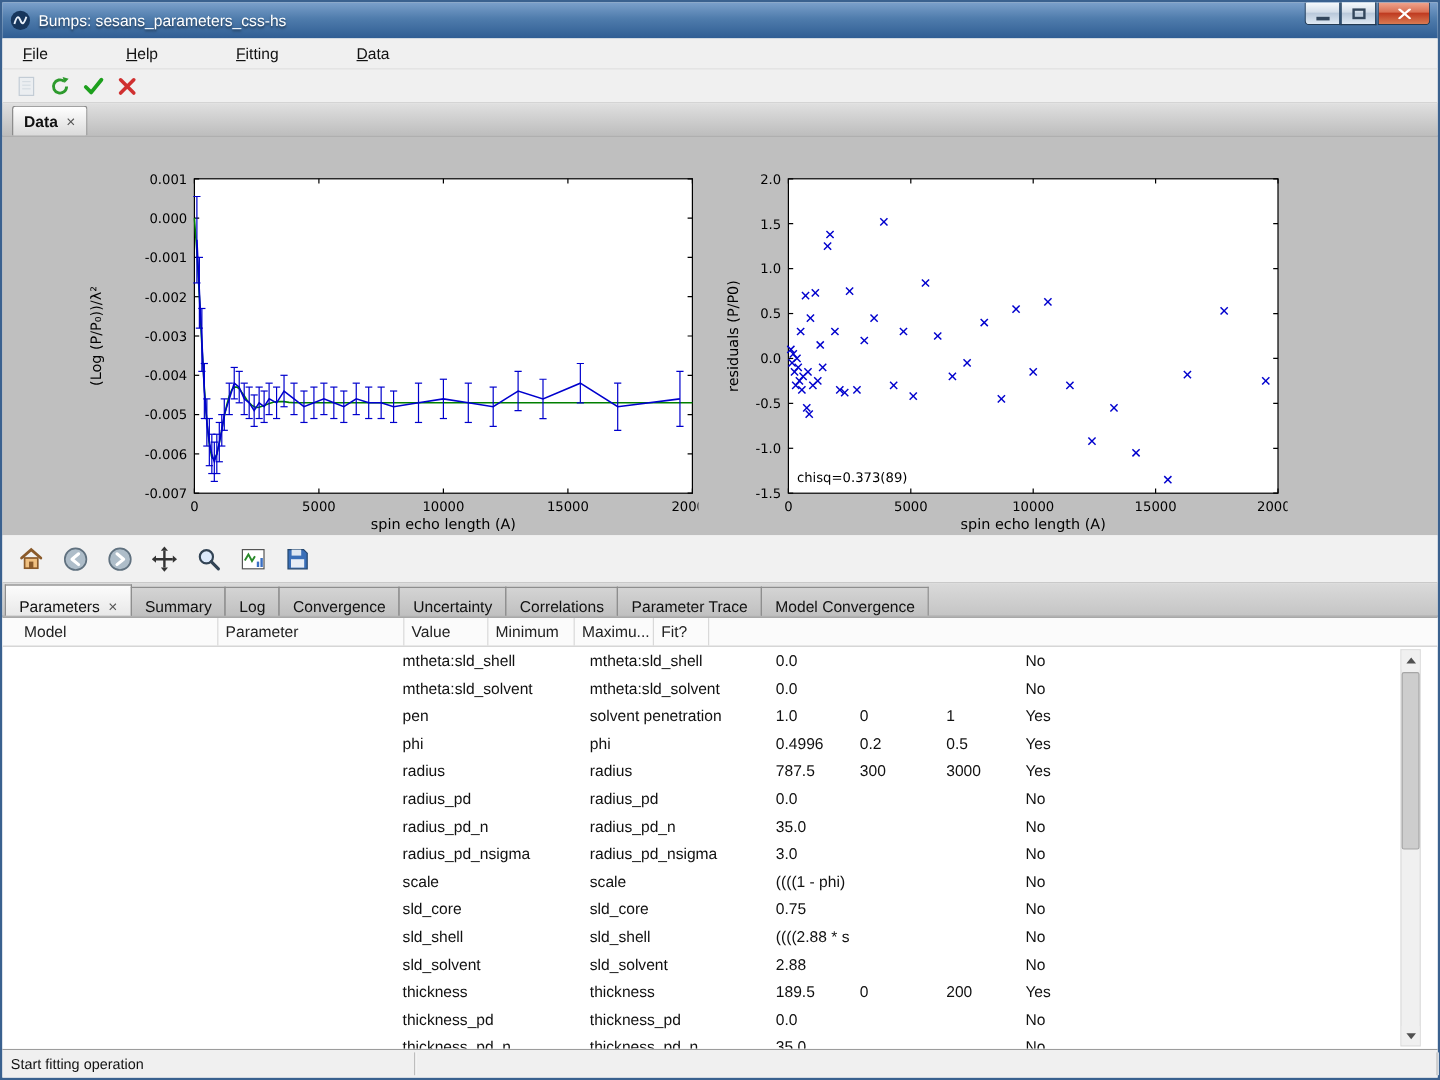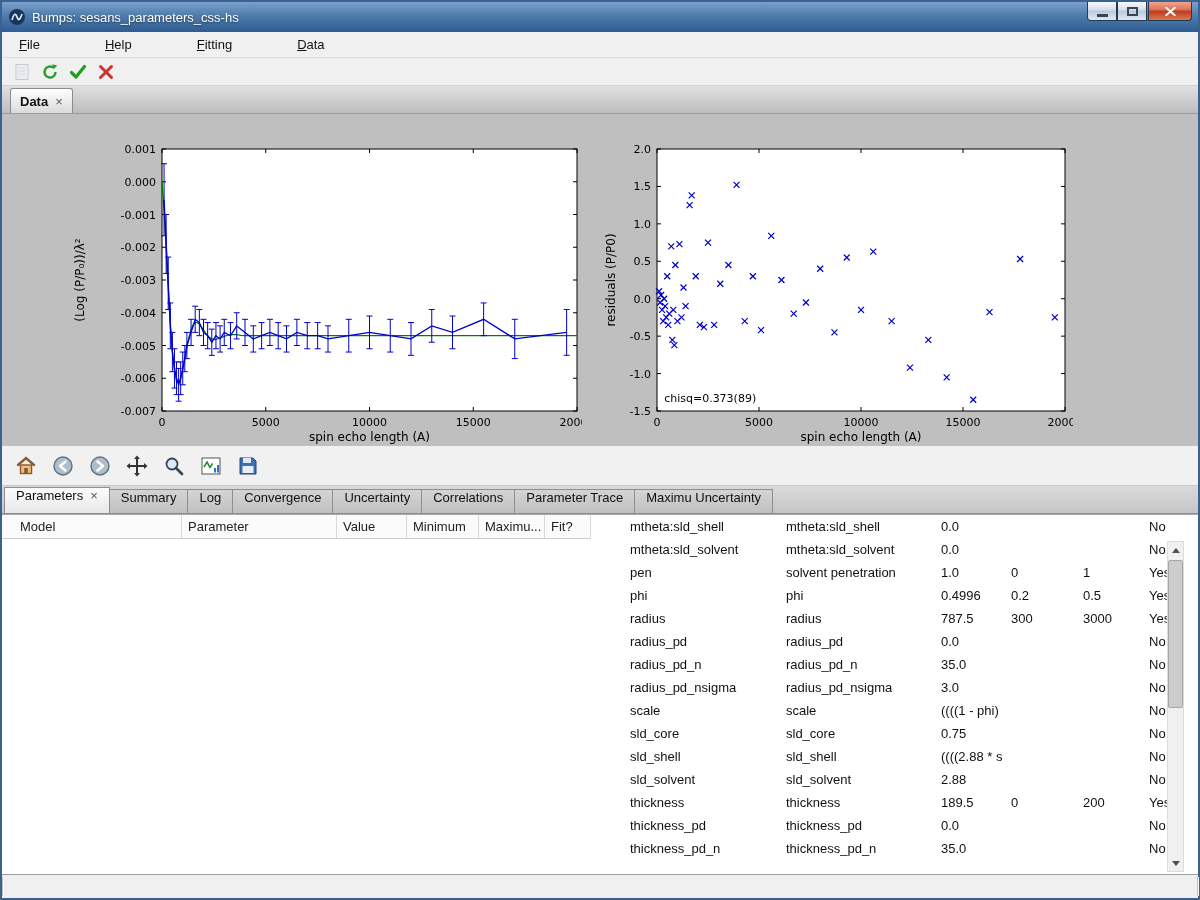--- a/index.html
+++ b/index.html
@@ -51,28 +51,28 @@
   .plotpanel svg { display:block; }
 
   
   .mpltoolbar { height:40px; flex:0 0 40px; background:#f1f1f1; display:flex; align-items:center;
                 gap:9px; padding-left:10px; border-bottom:1px solid #c9c9c9; }
   .mplbtn { width:28px; height:28px; display:flex; align-items:center; justify-content:center; }
 
   
   .ntabs { height:28px; flex:0 0 28px; background:linear-gradient(#dadada,#c5c5c5);
            display:flex; align-items:flex-end; padding-left:2px; border-bottom:1px solid #8e8e8e; }
-  .ntab { height:24px; padding:0 11px; display:flex; align-items:flex-start; gap:7px; font-size:13px;
+  .ntab { height:24px; padding:0 11px; display:flex; align-items:flex-end; gap:7px; font-size:13px;
           background:linear-gradient(#d4d4d4,#c0c0c0); border:1px solid #8e8e8e; border-bottom:none;
           margin-right:-1px; white-space:nowrap; }
   .ntab.active { height:26px; background:linear-gradient(#fcfcfc,#e8e8e8); }
   .tabx { color:#555; }
 
   
-  .tablewrap { flex:1 1 auto; background:#fff; position:relative; display:flex; flex-direction:row;
+  .tablewrap { flex:1 1 auto; background:#fff; position:relative; display:flex; flex-direction:column;
                overflow:hidden; border-top:1px solid #a8a8a8; }
   .thead { height:24px; flex:0 0 24px; display:flex; background:#fbfbfb;
            border-bottom:1px solid #cccccc; }
   .hcell { padding:4px 4px 0 6px; border-right:1px solid #d9d9d9; font-size:13px; color:#222;
            overflow:hidden; white-space:nowrap; }
   .tbody { flex:1 1 auto; overflow:hidden; }
   .trow { display:flex; height:23px; line-height:23px; font-size:13px;justify-content:center; }
   .tcell { overflow:hidden; white-space:nowrap; padding:0 4px 0 6px; }
   .c0 { width:180px; } .c1 { width:155px; } .c2 { width:70px; }
   .c3 { width:72px; } .c4 { width:66px; } .c5 { width:46px; }
@@ -575,21 +575,21 @@
       <div class="ntab">
         <span>Uncertainty</span>
       </div>
       <div class="ntab">
         <span>Correlations</span>
       </div>
       <div class="ntab">
         <span>Parameter Trace</span>
       </div>
       <div class="ntab">
-        <span>Maximu Uncertainty</span>
+        <span>Model Convergence</span>
       </div>
     </div>
 
   <div class="tablewrap">
     <div class="thead">
         <div class="hcell c0">Model</div>
         <div class="hcell c1">Parameter</div>
         <div class="hcell c2">Value</div>
         <div class="hcell c3">Minimum</div>
         <div class="hcell c4">Maximu...</div>
@@ -722,18 +722,19 @@
           <span class="tri-up"></span>
         </div>
       <div class="sthumb"></div>
       <div class="sarrow down">
           <span class="tri-down"></span>
         </div>
     </div>
   </div>
 
   <div class="statusbar">
+    <div class="sbpane sb-left">Start fitting operation</div>
     <div class="sbsep"></div>
     <div class="sbpane sb-mid"></div>
     <div class="sbsep"></div>
   </div>
 
 </div>
 
 </body></html>

